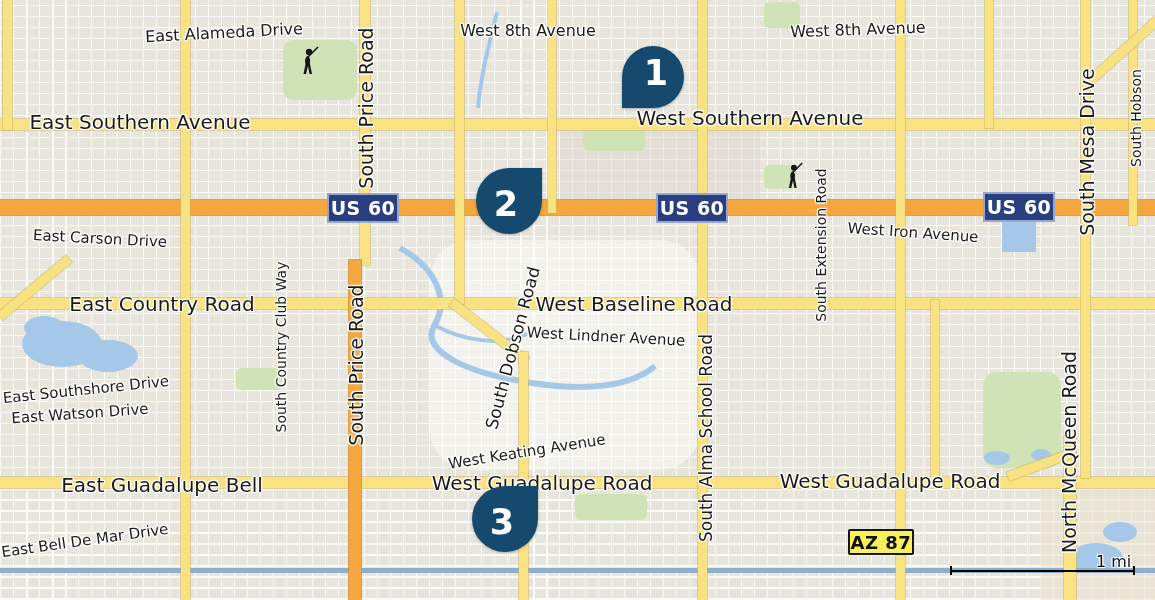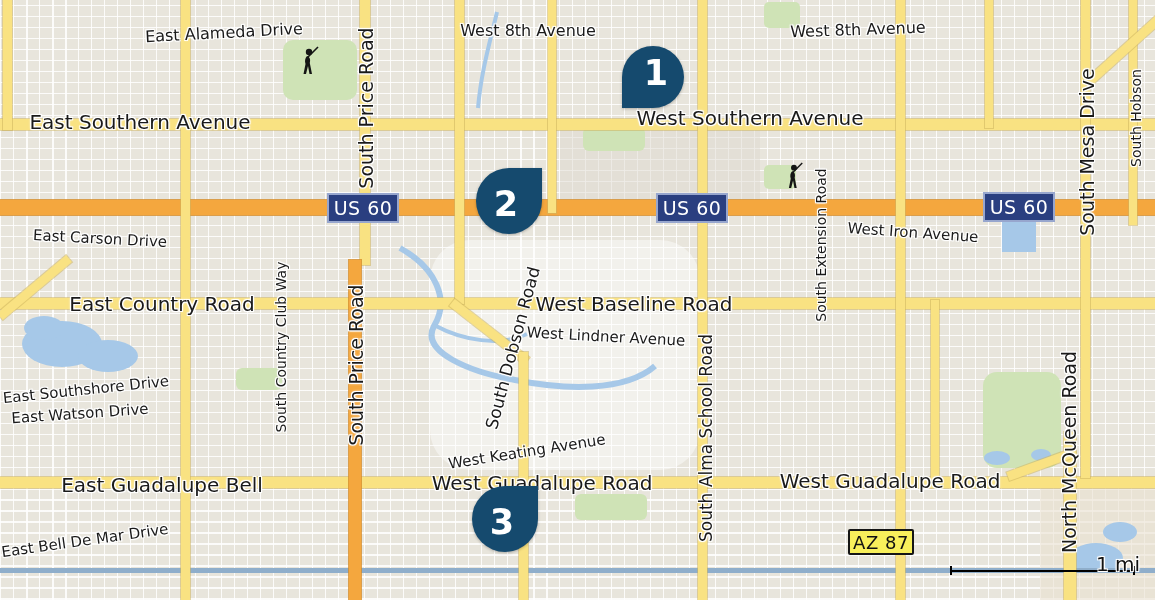--- a/index.html
+++ b/index.html
@@ -15,21 +15,21 @@
   #svglayer{position:absolute;left:0;top:0;z-index:2;}
   .road{position:absolute;z-index:3;}
   .road.arterial{background:var(--arterial,#F9E282);box-shadow:0 0 0 1px rgba(205,180,95,.55);}
   .road.highway{background:var(--highway,#F4A73E);box-shadow:0 0 0 1px rgba(214,140,40,.8);}
   .rlabel{
     position:absolute;z-index:5;white-space:nowrap;color:#1a1a1a;line-height:1;
     text-shadow:-1px -1px 0 #fff,1px -1px 0 #fff,-1px 1px 0 #fff,1px 1px 0 #fff,0 0 3px #fff,0 0 3px #fff;
   }
   .shield{
     position:absolute;z-index:6;display:flex;align-items:center;justify-content:center;
-    font-weight:normal;letter-spacing:.5px;box-sizing:border-box;
+    font-weight:bold;letter-spacing:.5px;box-sizing:border-box;
   }
   .shield.us60{width:72px;height:30px;background:var(--shieldblue,#2A3F80);color:#fff;
     border:2px solid #97A6CE;font-size:19px;}
   .shield.az87{width:66px;height:26px;background:var(--azyellow,#F8EF5B);color:#111;
     border:2.5px solid #151515;font-size:18px;border-radius:2px;}
   .marker{
     position:absolute;z-index:8;background:var(--navy,#154A6E);
     display:flex;align-items:center;justify-content:center;
     color:#fff;font-weight:bold;font-size:35px;
     box-shadow:0 1px 3px rgba(0,0,0,.25);
@@ -41,21 +41,21 @@
   #attribution{
     position:absolute;left:14px;top:564px;z-index:6;font-size:17px;color:#1b1b1b;
     text-shadow:-1px -1px 0 #fff,1px -1px 0 #fff,-1px 1px 0 #fff,1px 1px 0 #fff,0 0 3px #fff;
   }
   #scale-bar{
     position:absolute;left:950px;top:566px;width:181px;height:9px;z-index:6;
     border-left:2px solid #000;border-right:2px solid #000;
   }
   #scale-bar::after{content:"";position:absolute;left:0;right:0;top:4px;height:2px;background:#000;}
   #scale-label{
-    position:absolute;left:1096px;top:552px;z-index:6;font-size:20px;color:#111;
+    position:absolute;left:1096px;top:552px;z-index:6;font-size:16px;color:#111;
     text-shadow:-1px -1px 0 #fff,1px -1px 0 #fff,-1px 1px 0 #fff,1px 1px 0 #fff,0 0 3px #fff;
   }
 </style>
 </head>
 <body>
 
 <div id="map">
 
   <div class="tint" style="left:430px;top:240px;width:270px;height:230px;background:rgba(255,255,255,.45);border-radius:40px;"></div>
   <div class="tint" style="left:560px;top:128px;width:200px;height:74px;background:rgba(221,217,207,.5);"></div>

